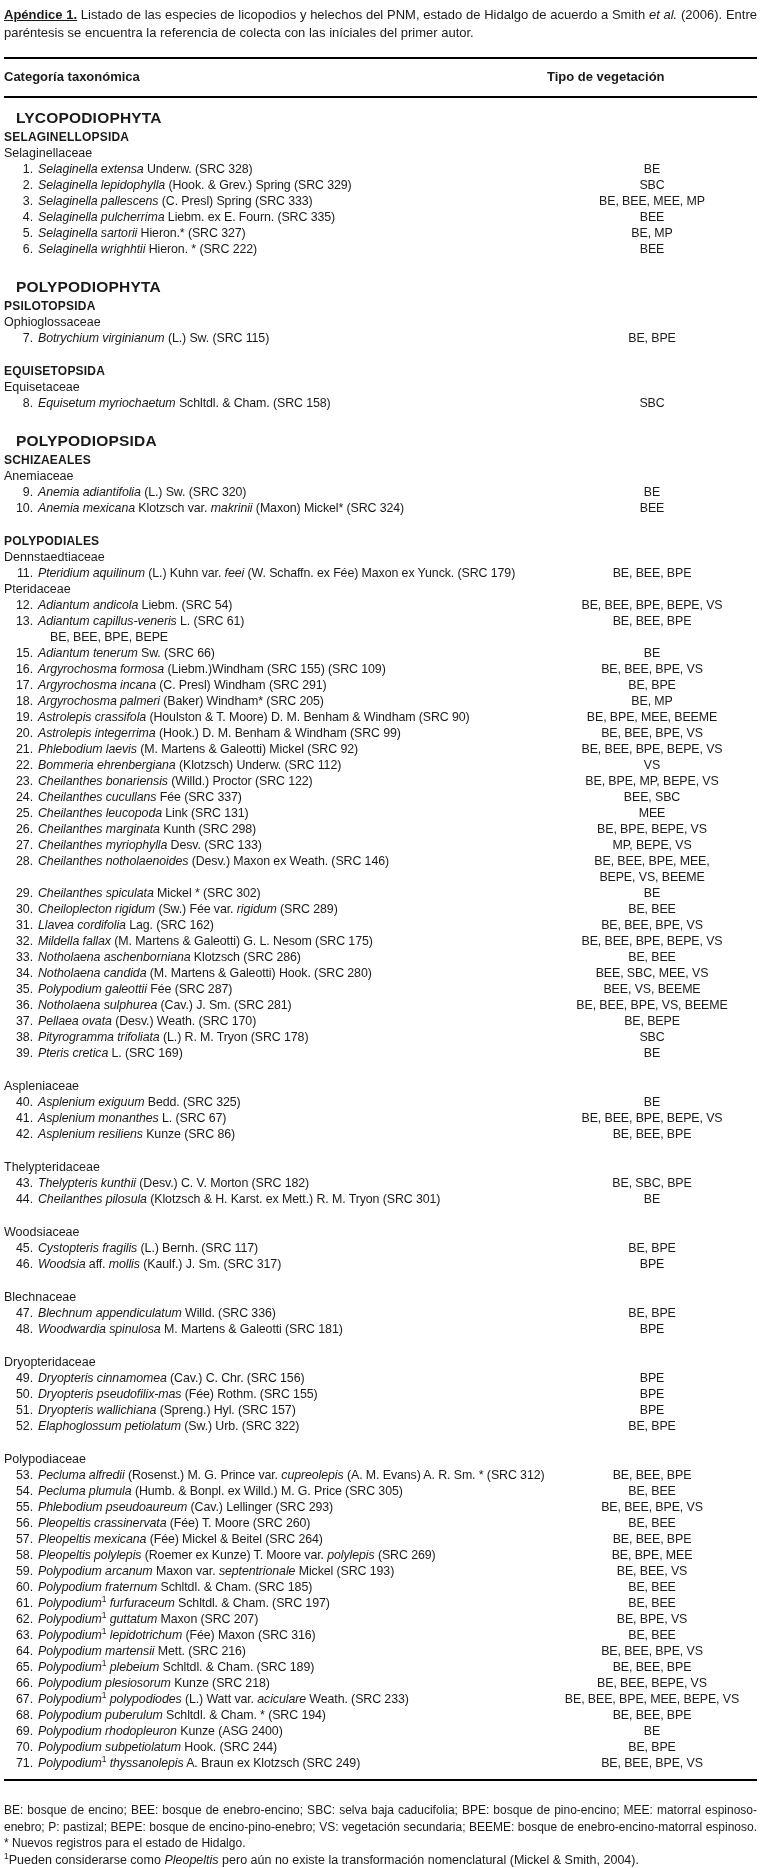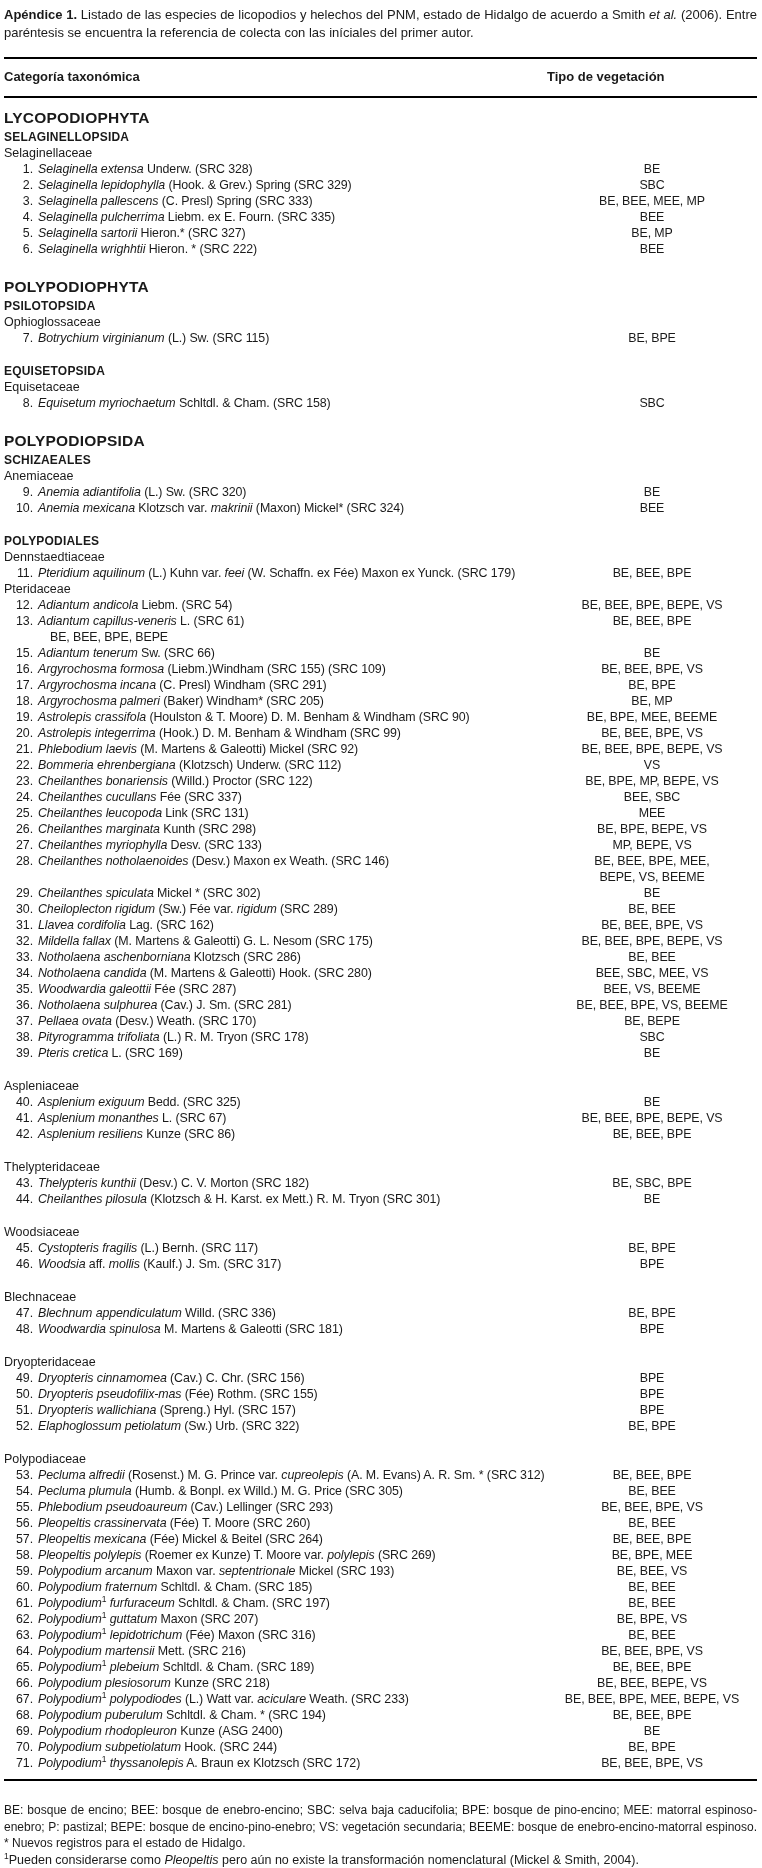--- a/index.html
+++ b/index.html
@@ -1,35 +1,35 @@
 <!DOCTYPE html>
 <html><head>
 <meta charset="utf-8">
 <style>
   html,body{margin:0;padding:0;background:#ffffff;}
   body{width:762px;font-family:"Liberation Sans", sans-serif;color:#1a1a1a;
        -webkit-font-smoothing:antialiased;}
   .page{width:762px;min-height:1868px;box-sizing:border-box;padding:4px 5px 12px 4px;}
 
   .caption{font-size:13px;line-height:18px;text-align:justify;padding-top:2px;}
-  .bd{font-weight:bold;}
+  .bd{font-weight:bold;text-decoration:underline;}
   .it{font-style:italic;}
   sup.sp{font-size:8.5px;line-height:0;}
 
   .rule{border:none;border-top:2px solid #000;margin:0;}
   .rule-top{margin-top:15px;}
   .rule-bottom{margin-top:8px;}
 
   .header-row{display:flex;align-items:flex-start;margin:10px 0 11px 0;
               font-size:13px;font-weight:bold;line-height:16px;}
   .header-col1{flex:1 1 auto;}
   .header-col2{flex:0 0 210px;text-align:left;}
 
   .tbody{padding-top:7px;}
-  .division{font-size:15.5px;font-weight:bold;line-height:22px;margin:2px 0 0 0;letter-spacing:.2px;}
+  .division{font-size:15.5px;font-weight:bold;line-height:22px;margin:2px 0 0 12px;letter-spacing:.2px;}
   .subdivision{font-size:12px;font-weight:bold;line-height:16px;letter-spacing:.2px;}
   .family{font-size:12.5px;line-height:16px;}
   .spacer{height:17px;}
 
   .row{display:flex;align-items:flex-start;font-size:12.4px;line-height:16px;letter-spacing:-0.1px;}
   .cell-name{flex:1 1 auto;min-width:0;display:flex;white-space:nowrap;}
   .num{flex:0 0 29px;text-align:right;margin-right:5px;}
   .cell-veg{flex:0 0 210px;text-align:center;}
 
   .footer-legend{font-size:12px;line-height:16.5px;text-align:justify;margin-top:21px;}
@@ -369,21 +369,21 @@
           <span class="num">34.</span>
           <span class="name"><span class="it">Notholaena candida</span><span> (M. Martens &amp; Galeotti) Hook. (SRC 280)</span></span>
         </div>
         <div class="cell-veg">
           <div>BEE, SBC, MEE, VS</div>
         </div>
       </div>
       <div class="row">
         <div class="cell-name">
           <span class="num">35.</span>
-          <span class="name"><span class="it">Woodwardia galeottii</span><span> Fée (SRC 287)</span></span>
+          <span class="name"><span class="it">Polypodium galeottii</span><span> Fée (SRC 287)</span></span>
         </div>
         <div class="cell-veg">
           <div>BEE, VS, BEEME</div>
         </div>
       </div>
       <div class="row">
         <div class="cell-name">
           <span class="num">36.</span>
           <span class="name"><span class="it">Notholaena sulphurea</span><span> (Cav.) J. Sm. (SRC 281)</span></span>
         </div>
@@ -705,21 +705,21 @@
           <span class="num">70.</span>
           <span class="name"><span class="it">Polypodium subpetiolatum</span><span> Hook. (SRC 244)</span></span>
         </div>
         <div class="cell-veg">
           <div>BE, BPE</div>
         </div>
       </div>
       <div class="row">
         <div class="cell-name">
           <span class="num">71.</span>
-          <span class="name"><span class="it">Polypodium</span><sup class="sp">1</sup><span class="it"> thyssanolepis</span><span> A. Braun ex Klotzsch (SRC 172)</span></span>
+          <span class="name"><span class="it">Polypodium</span><sup class="sp">1</sup><span class="it"> thyssanolepis</span><span> A. Braun ex Klotzsch (SRC 249)</span></span>
         </div>
         <div class="cell-veg">
           <div>BE, BEE, BPE, VS</div>
         </div>
       </div>
     </div>
 
   <hr class="rule rule-bottom">
 
   <div class="footer-legend">BE: bosque de encino; BEE: bosque de enebro-encino; SBC: selva baja caducifolia; BPE: bosque de pino-encino; MEE: matorral espinoso-enebro; P: pastizal; BEPE: bosque de encino-pino-enebro; VS: vegetación secundaria; BEEME: bosque de enebro-encino-matorral espinoso.  * Nuevos registros para el estado de Hidalgo.</div>

